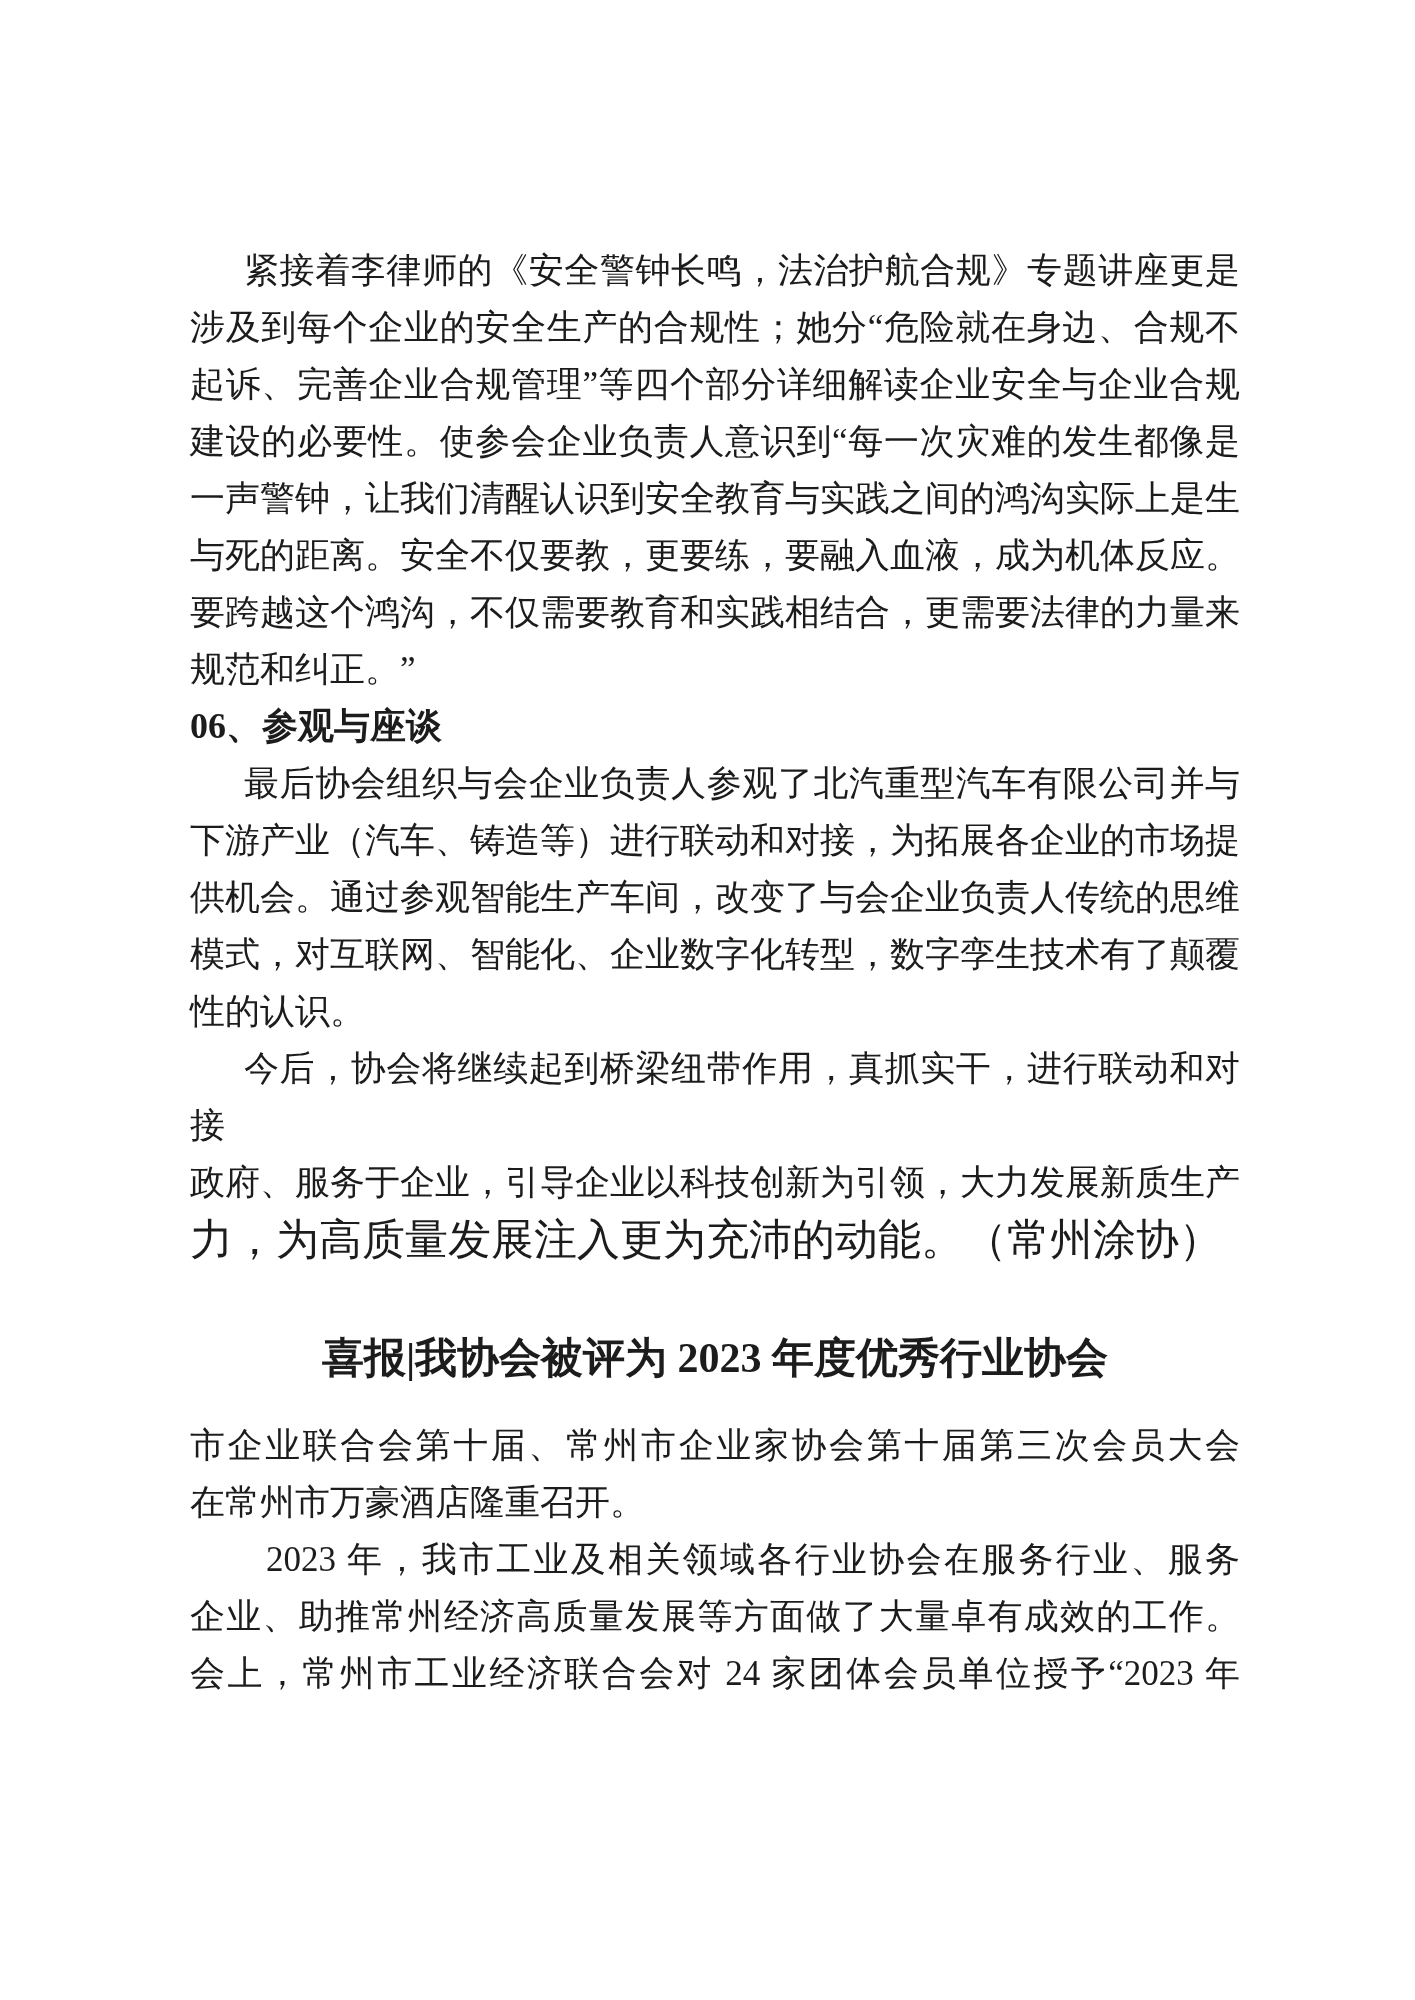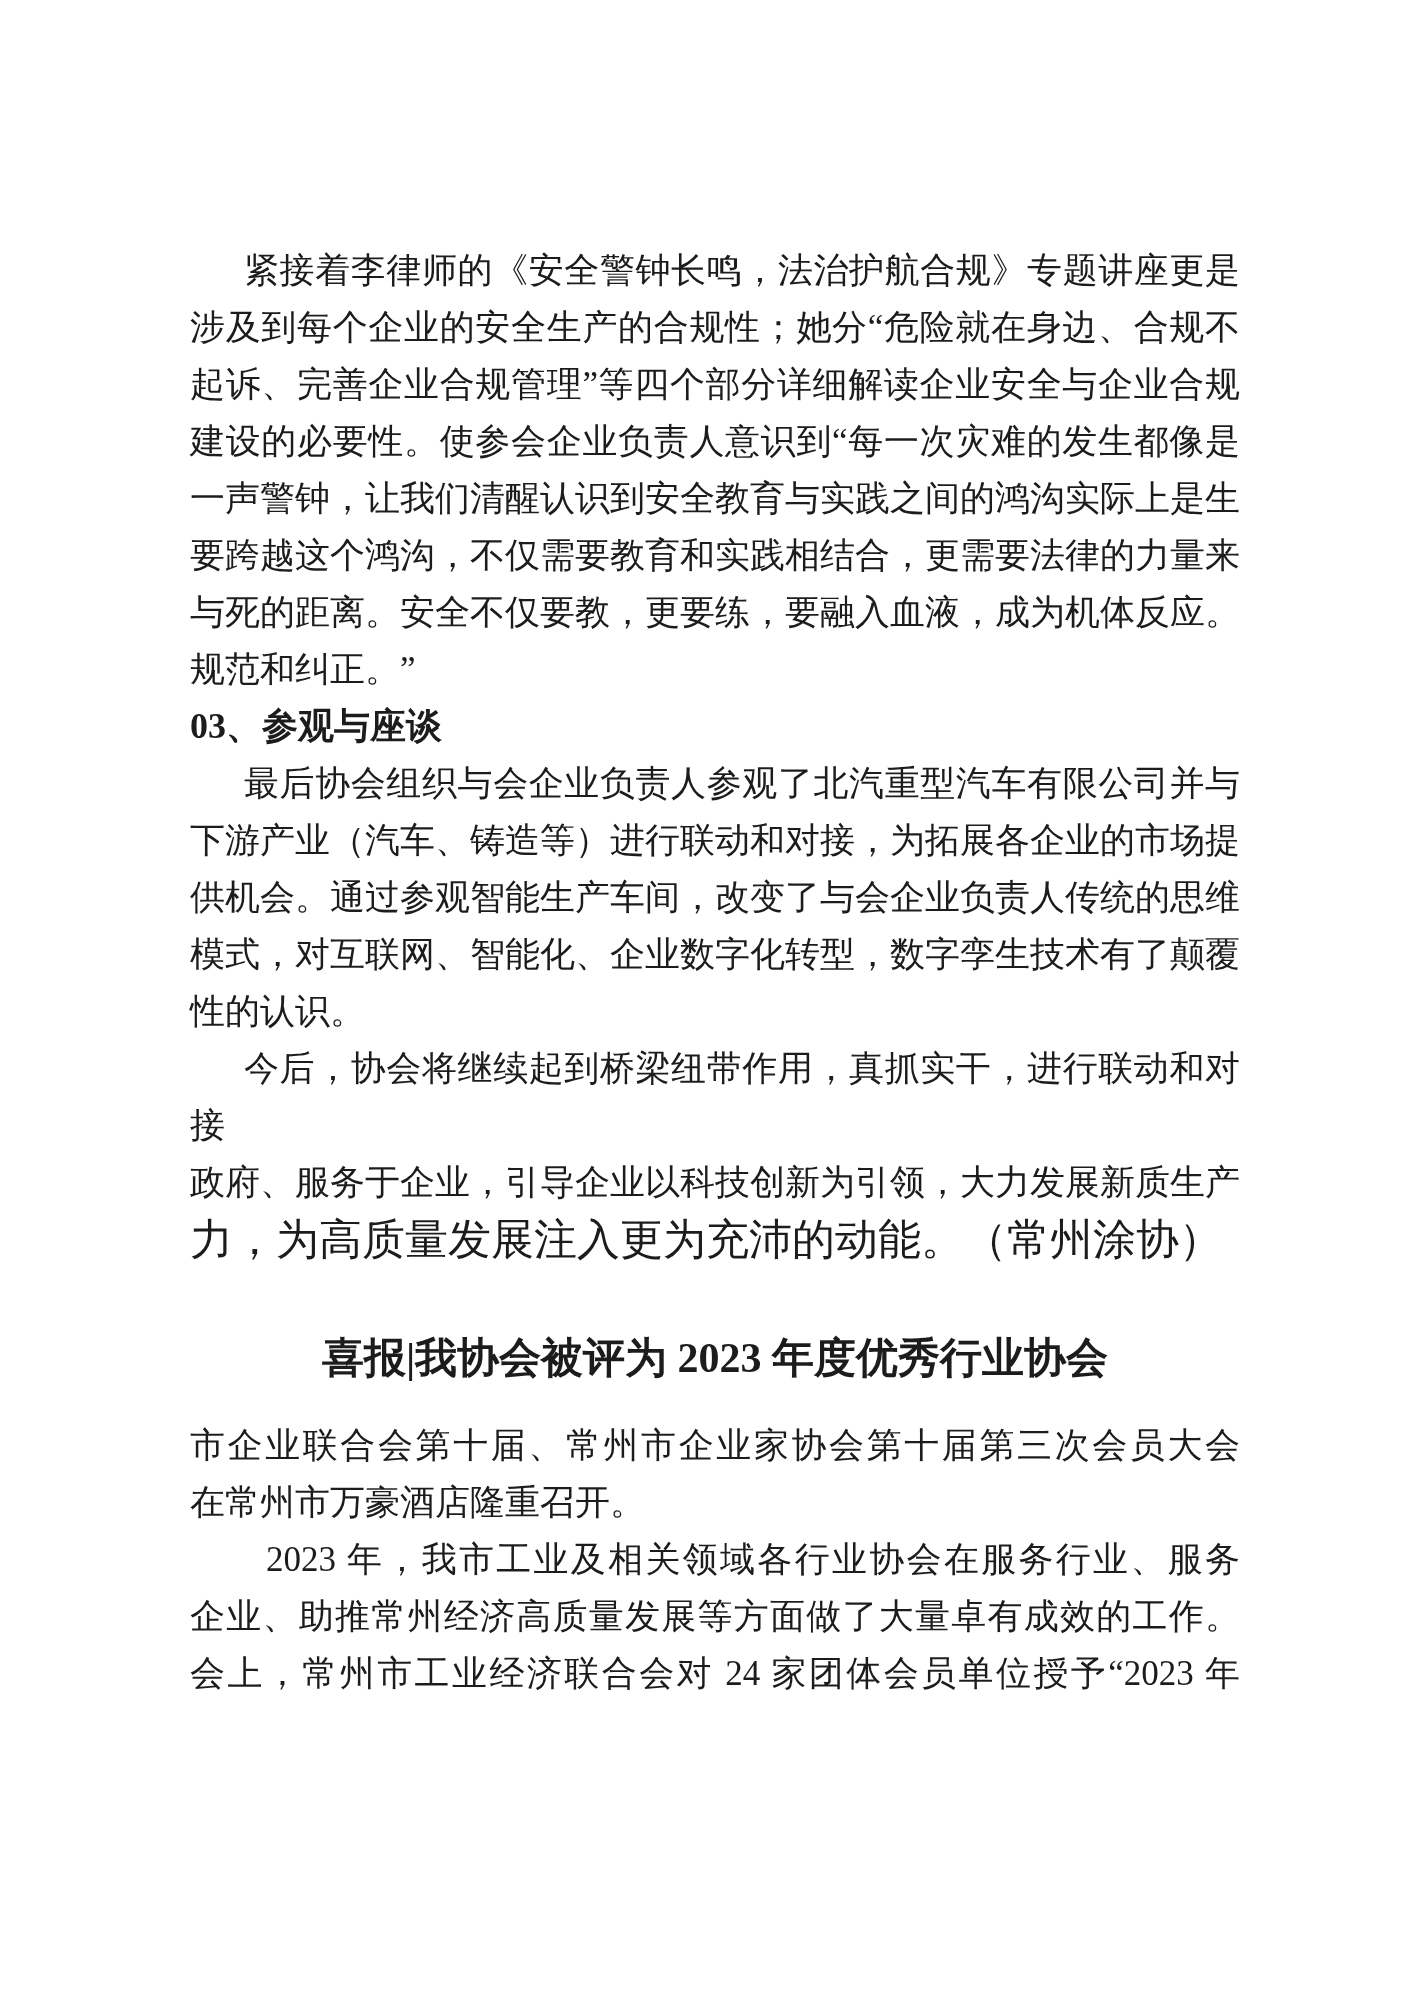--- a/index.html
+++ b/index.html
@@ -60,26 +60,26 @@
 
 <div class="page">
   <div class="content">
 
     <div>
       <div class="ln ln-start1">紧接着李律师的《安全警钟长鸣，法治护航合规》专题讲座更是</div>
       <div class="ln">涉及到每个企业的安全生产的合规性；她分“危险就在身边、合规不</div>
       <div class="ln">起诉、完善企业合规管理”等四个部分详细解读企业安全与企业合规</div>
       <div class="ln">建设的必要性。使参会企业负责人意识到“每一次灾难的发生都像是</div>
       <div class="ln">一声警钟，让我们清醒认识到安全教育与实践之间的鸿沟实际上是生</div>
+      <div class="ln">与死的距离。安全不仅要教，更要练，要融入血液，成为机体反应。</div>
       <div class="ln">要跨越这个鸿沟，不仅需要教育和实践相结合，更需要法律的力量来</div>
-      <div class="ln">与死的距离。安全不仅要教，更要练，要融入血液，成为机体反应。</div>
       <div class="ln ln-last">规范和纠正。”</div>
     </div>
 
-    <div class="h1">03、参观与座谈</div>
+    <div class="h1">06、参观与座谈</div>
 
     <div>
       <div class="ln ln-start1">最后协会组织与会企业负责人参观了北汽重型汽车有限公司并与</div>
       <div class="ln">下游产业（汽车、铸造等）进行联动和对接，为拓展各企业的市场提</div>
       <div class="ln">供机会。通过参观智能生产车间，改变了与会企业负责人传统的思维</div>
       <div class="ln">模式，对互联网、智能化、企业数字化转型，数字孪生技术有了颠覆</div>
       <div class="ln ln-last">性的认识。</div>
     </div>
 
     <div>

